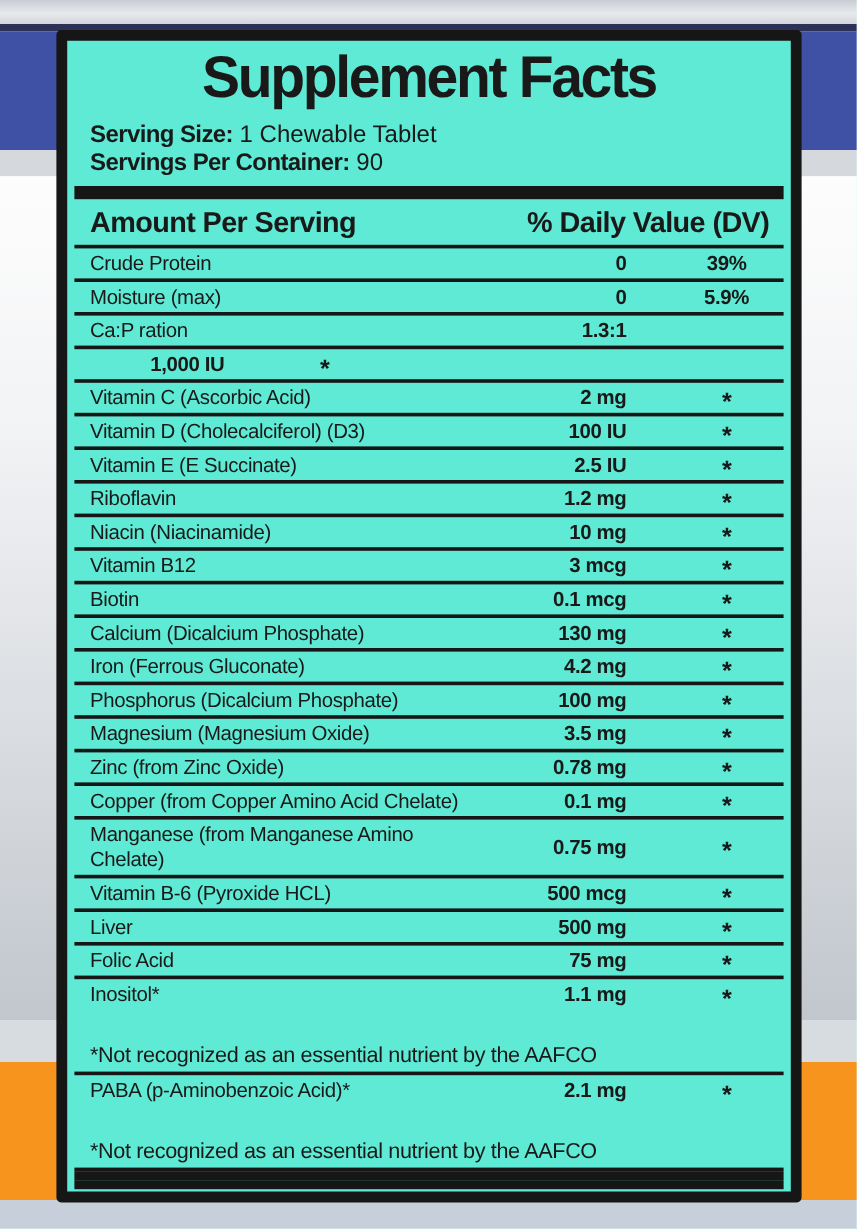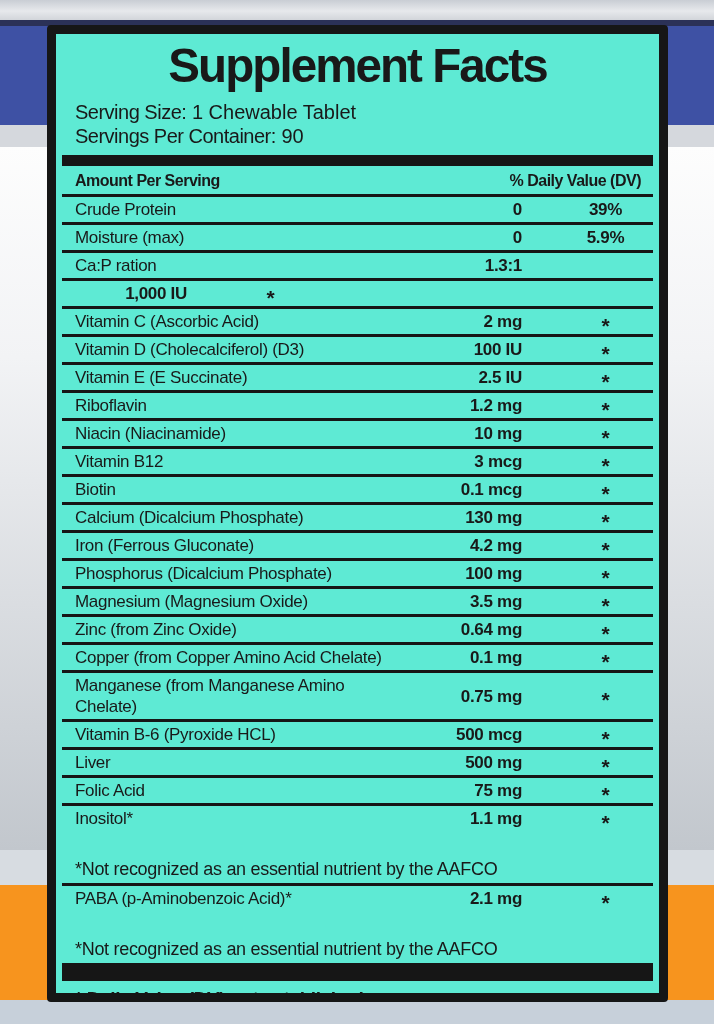--- a/index.html
+++ b/index.html
@@ -35,32 +35,32 @@
   .title {
     text-align:center;
     font-weight:bold;
     font-size:49px;
     line-height:54px;
     letter-spacing:-2px;
     margin-top:4px;
     transform:scaleX(0.97);
   }
   .serving-block { margin:8px 0 0 13px; font-size:20px; line-height:24px; }
-  .serving-line b { font-weight:normal; letter-spacing:-0.5px;margin-top:12px; }
+  .serving-line b { font-weight:bold; letter-spacing:-0.5px;margin-top:12px; }
   .serving-line span.val { font-weight:normal; }
 
   .bar-thick  { height:11px; background:#161616; margin-top:7px; }
   .bar-mid    { height:8px;  background:#161616; }
   .bar-mid2   { height:7px;  background:#161616; }
 
   .hdr-row {
     display:flex; align-items:center;
     padding:6px 0 4px 13px;
     border-bottom:3px solid #161616;
-    font-weight:bold; font-size:16px; letter-spacing:-0.5px;
+    font-weight:bold; font-size:24px; letter-spacing:-0.5px;
   }
   .hdr-row .h-amount { flex:1; }
   .hdr-row .h-dv { width:215px; text-align:right; padding-right:12px; }
 
   .row {
     display:flex; flex-wrap:wrap; align-items:center;
     border-bottom:3px solid #161616;
     padding:2px 0 2px 13px;
     font-size:17px; line-height:21px;
     letter-spacing:-0.3px;
@@ -186,21 +186,21 @@
           <span class="amt">100 mg</span>
           <span class="dv star">*</span>
         </div>
         <div class="row">
           <span class="name">Magnesium (Magnesium Oxide)</span>
           <span class="amt">3.5 mg</span>
           <span class="dv star">*</span>
         </div>
         <div class="row">
           <span class="name">Zinc (from Zinc Oxide)</span>
-          <span class="amt">0.64 mg</span>
+          <span class="amt">0.78 mg</span>
           <span class="dv star">*</span>
         </div>
         <div class="row">
           <span class="name">Copper (from Copper Amino Acid Chelate)</span>
           <span class="amt">0.1 mg</span>
           <span class="dv star">*</span>
         </div>
         <div class="row">
           <span class="name">Manganese (from Manganese Amino Chelate)</span>
           <span class="amt">0.75 mg</span>

